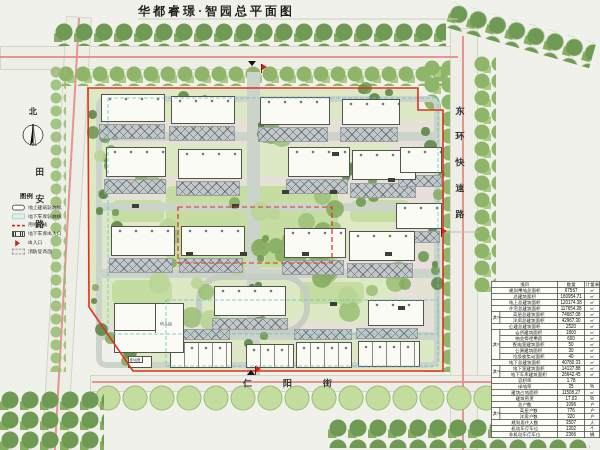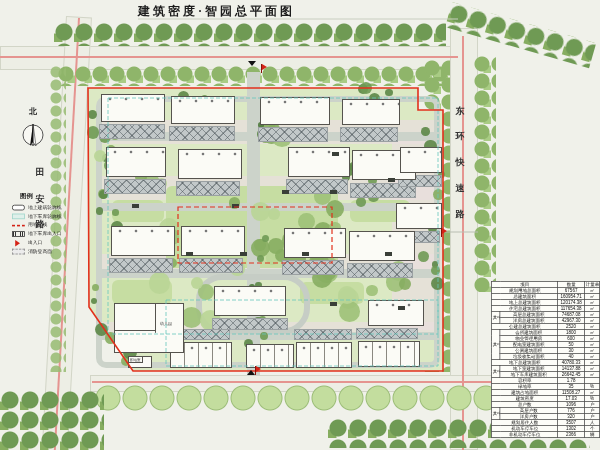--- a/index.html
+++ b/index.html
@@ -303,22 +303,23 @@
     <rect x="178" y="207" width="154" height="56" fill="none" stroke="#e2301c" stroke-width="1.2" stroke-dasharray="5,3"></rect>
     <polygon points="88,88 418,88 418,110 443,110 443,371 133,371 89,307" fill="none" stroke="#e2301c" stroke-width="1.6"></polygon>
   </svg>
 
   <div class="flag" style="left:262px;top:64px;"></div>
   <div class="flag" style="left:256px;top:366px;"></div>
   <div class="flag" style="left:442px;top:228px;"></div>
   <div class="tri-d" style="left:248px;top:61px;"></div>
   <div class="tri-u" style="left:247px;top:370px;"></div>
 
-  <div id="plan-title">建筑密度·智园总平面图</div>
-
+  <div id="plan-title">华都睿璟·智园总平面图</div>
+
+  <div class="street-h" style="left:243px;top:377px;letter-spacing:31px;">仁阳街</div>
   <div class="street-v" style="left:33px;top:160px;">田安路</div>
   <div class="street-v" style="left:453px;top:98px;">东环快速路</div>
 
   <div id="compass">
     <div class="n">北</div>
     <svg width="30" height="36" viewBox="0 0 30 36">
       <circle cx="15" cy="19" r="10" fill="#f8f8f3" stroke="#555" stroke-width="1"></circle>
       <polygon points="15,8 12,30 15,26" fill="#111"></polygon>
       <polygon points="15,8 18,30 15,26" fill="#fff" stroke="#111" stroke-width="0.5"></polygon>
       <line x1="15" y1="8" x2="15" y2="30" stroke="#111" stroke-width="0.7"></line>

